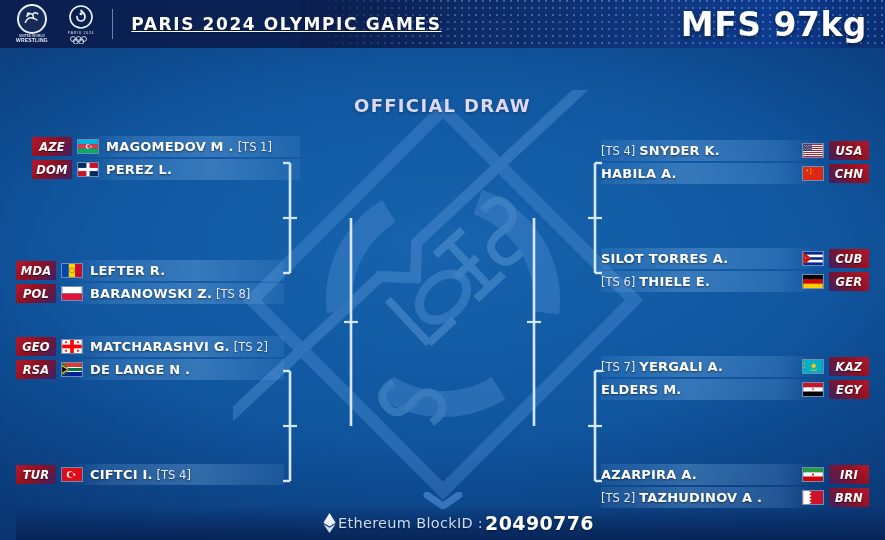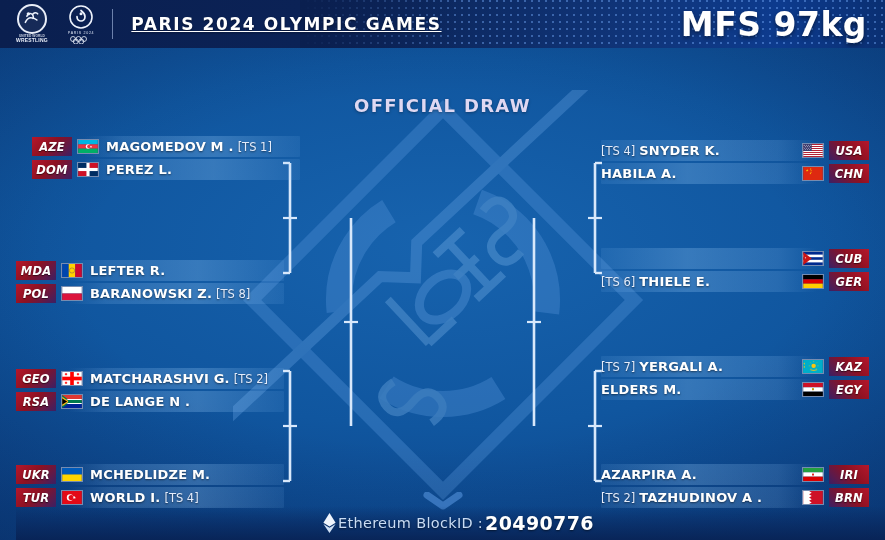--- a/index.html
+++ b/index.html
@@ -476,21 +476,21 @@
               <rect width="30" height="10" fill="#fff"></rect>
               <rect y="10" width="30" height="10" fill="#dc143c"></rect>
             </svg>
           </div>
           <div class="nm">
             <span>BARANOWSKI Z.</span>
             <span class="seed">[TS 8]</span>
           </div>
         </div>
       </div>
-      <div class="pair left" style="top: 368px;">
+      <div class="pair left" style="top: 336px;">
         <div class="athlete">
           <div class="plate"></div>
           <div class="noc">GEO</div>
           <div class="flag">
             <svg viewBox="0 0 30 20">
               <rect width="30" height="20" fill="#fff"></rect>
               <rect x="12.2" width="5.6" height="20" fill="#ff0000"></rect>
               <rect y="7.2" width="30" height="5.6" fill="#ff0000"></rect>
               <g fill="#ff0000">
                 <rect x="4" y="2.6" width="3.6" height="1.5"></rect>
@@ -526,44 +526,31 @@
             </svg>
           </div>
           <div class="nm">
             <span>DE LANGE N .</span>
           </div>
         </div>
       </div>
       <div class="pair left" style="top: 464px;">
         <div class="athlete">
           <div class="plate"></div>
-          <div class="noc">UKR</div>
-          <div class="flag">
-            <svg viewBox="0 0 30 20">
-              <rect width="30" height="10" fill="#005bbb"></rect>
-              <rect y="10" width="30" height="10" fill="#ffd500"></rect>
-            </svg>
-          </div>
-          <div class="nm">
-            <span>MCHEDLIDZE M.</span>
-          </div>
-        </div>
-        <div class="athlete">
-          <div class="plate"></div>
           <div class="noc">TUR</div>
           <div class="flag">
             <svg viewBox="0 0 30 20">
               <rect width="30" height="20" fill="#e30a17"></rect>
               <circle cx="12" cy="10" r="5" fill="#fff"></circle>
               <circle cx="13.8" cy="10" r="4" fill="#e30a17"></circle>
               <path d="M18.6 7.6l.6 1.8 1.9.0-1.5 1.1.6 1.8-1.6-1.1-1.6 1.1.6-1.8-1.5-1.1 1.9z" fill="#fff"></path>
             </svg>
           </div>
           <div class="nm">
-            <span>WORLD I.</span>
+            <span>CIFTCI I.</span>
             <span class="seed">[TS 4]</span>
           </div>
         </div>
       </div>
     </div>
   <div id="bracket-right">
       <div class="pair right" style="top: 140px;">
         <div class="athlete">
           <div class="plate"></div>
           <div class="noc">USA</div>
@@ -632,20 +619,23 @@
               <rect width="30" height="20" fill="#fff"></rect>
               <g fill="#002a8f">
                 <rect y="0" width="30" height="4"></rect>
                 <rect y="8" width="30" height="4"></rect>
                 <rect y="16" width="30" height="4"></rect>
               </g>
               <path d="M0 0 L13 10 L0 20 Z" fill="#cb1515"></path>
               <path d="M3.4 7.3l.9 2.6-2.2-1.6h2.7L2.5 9.9z" fill="#fff"></path>
             </svg>
           </div>
+          <div class="nm">
+            <span>SILOT TORRES A.</span>
+          </div>
         </div>
         <div class="athlete">
           <div class="plate"></div>
           <div class="noc">GER</div>
           <div class="flag">
             <svg viewBox="0 0 30 20">
               <rect width="30" height="6.67" fill="#000"></rect>
               <rect y="6.67" width="30" height="6.66" fill="#dd0000"></rect>
               <rect y="13.33" width="30" height="6.67" fill="#ffce00"></rect>
             </svg>

